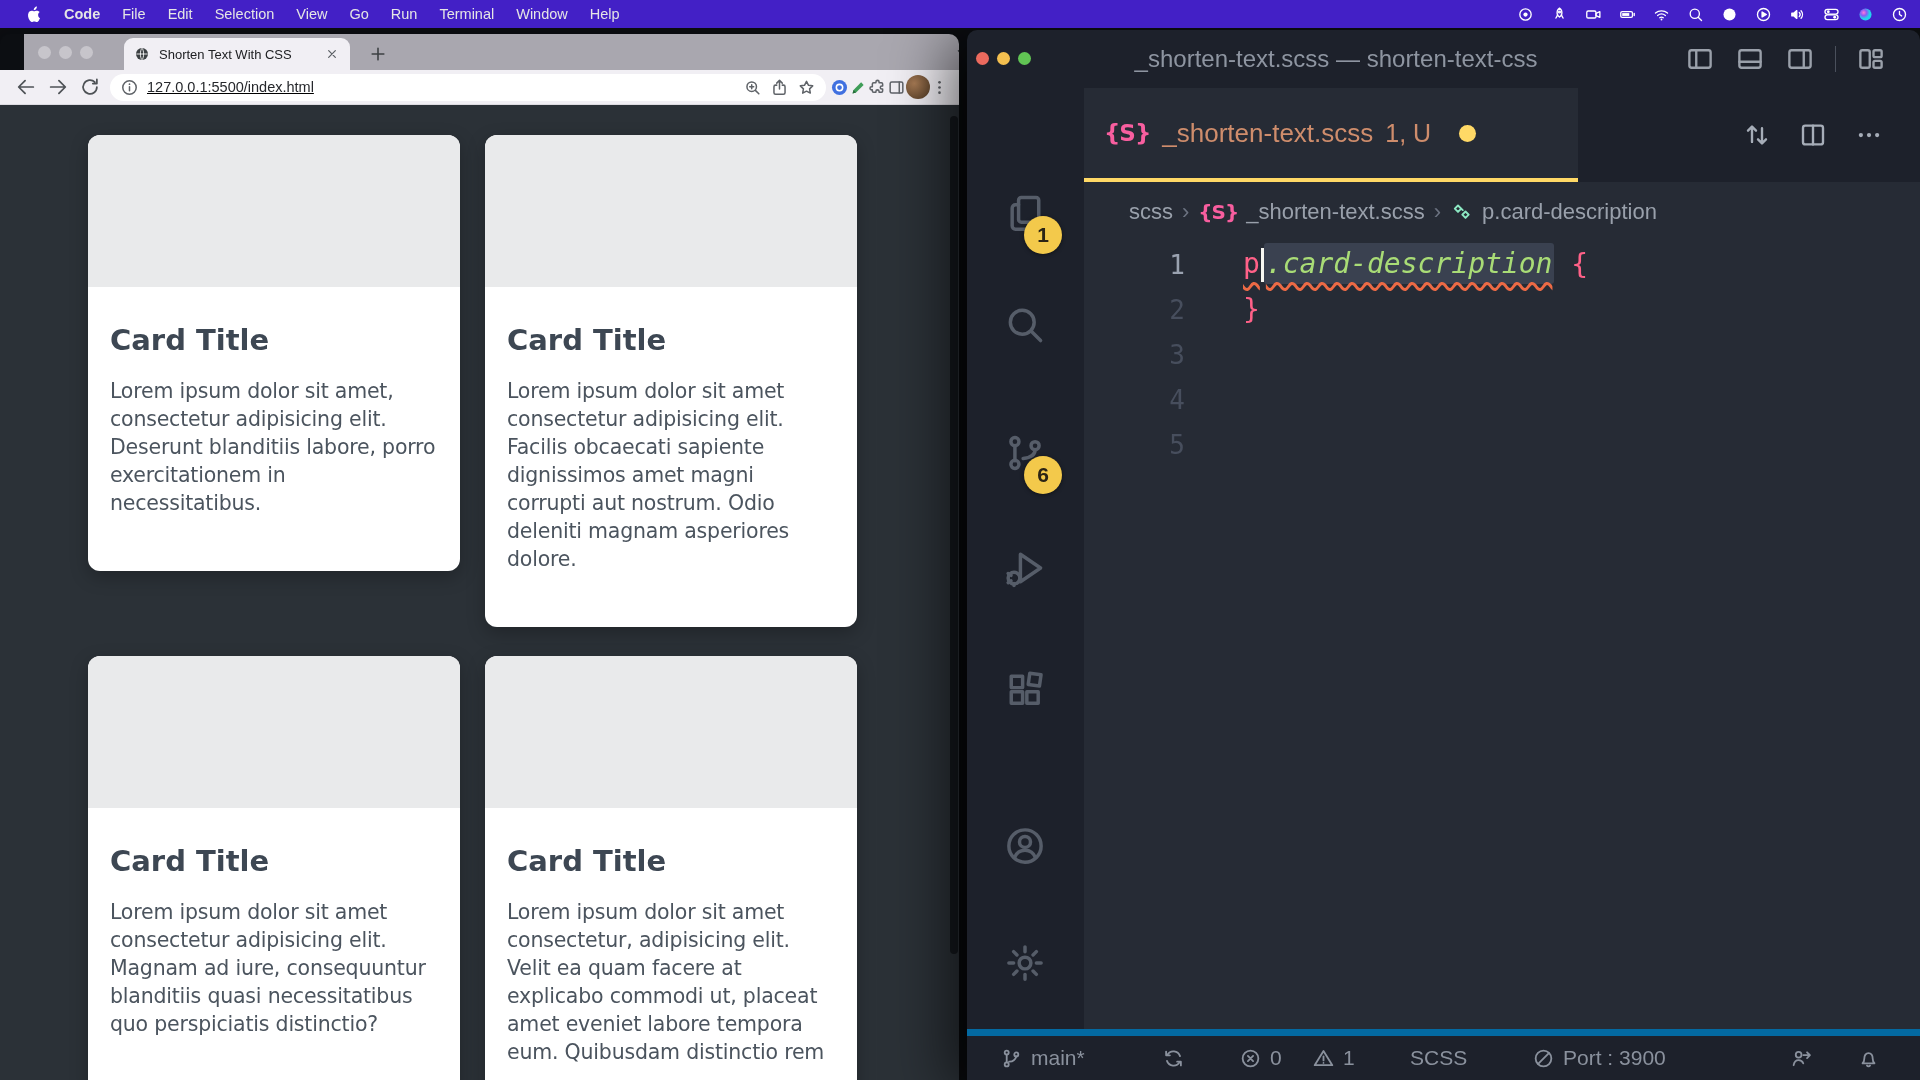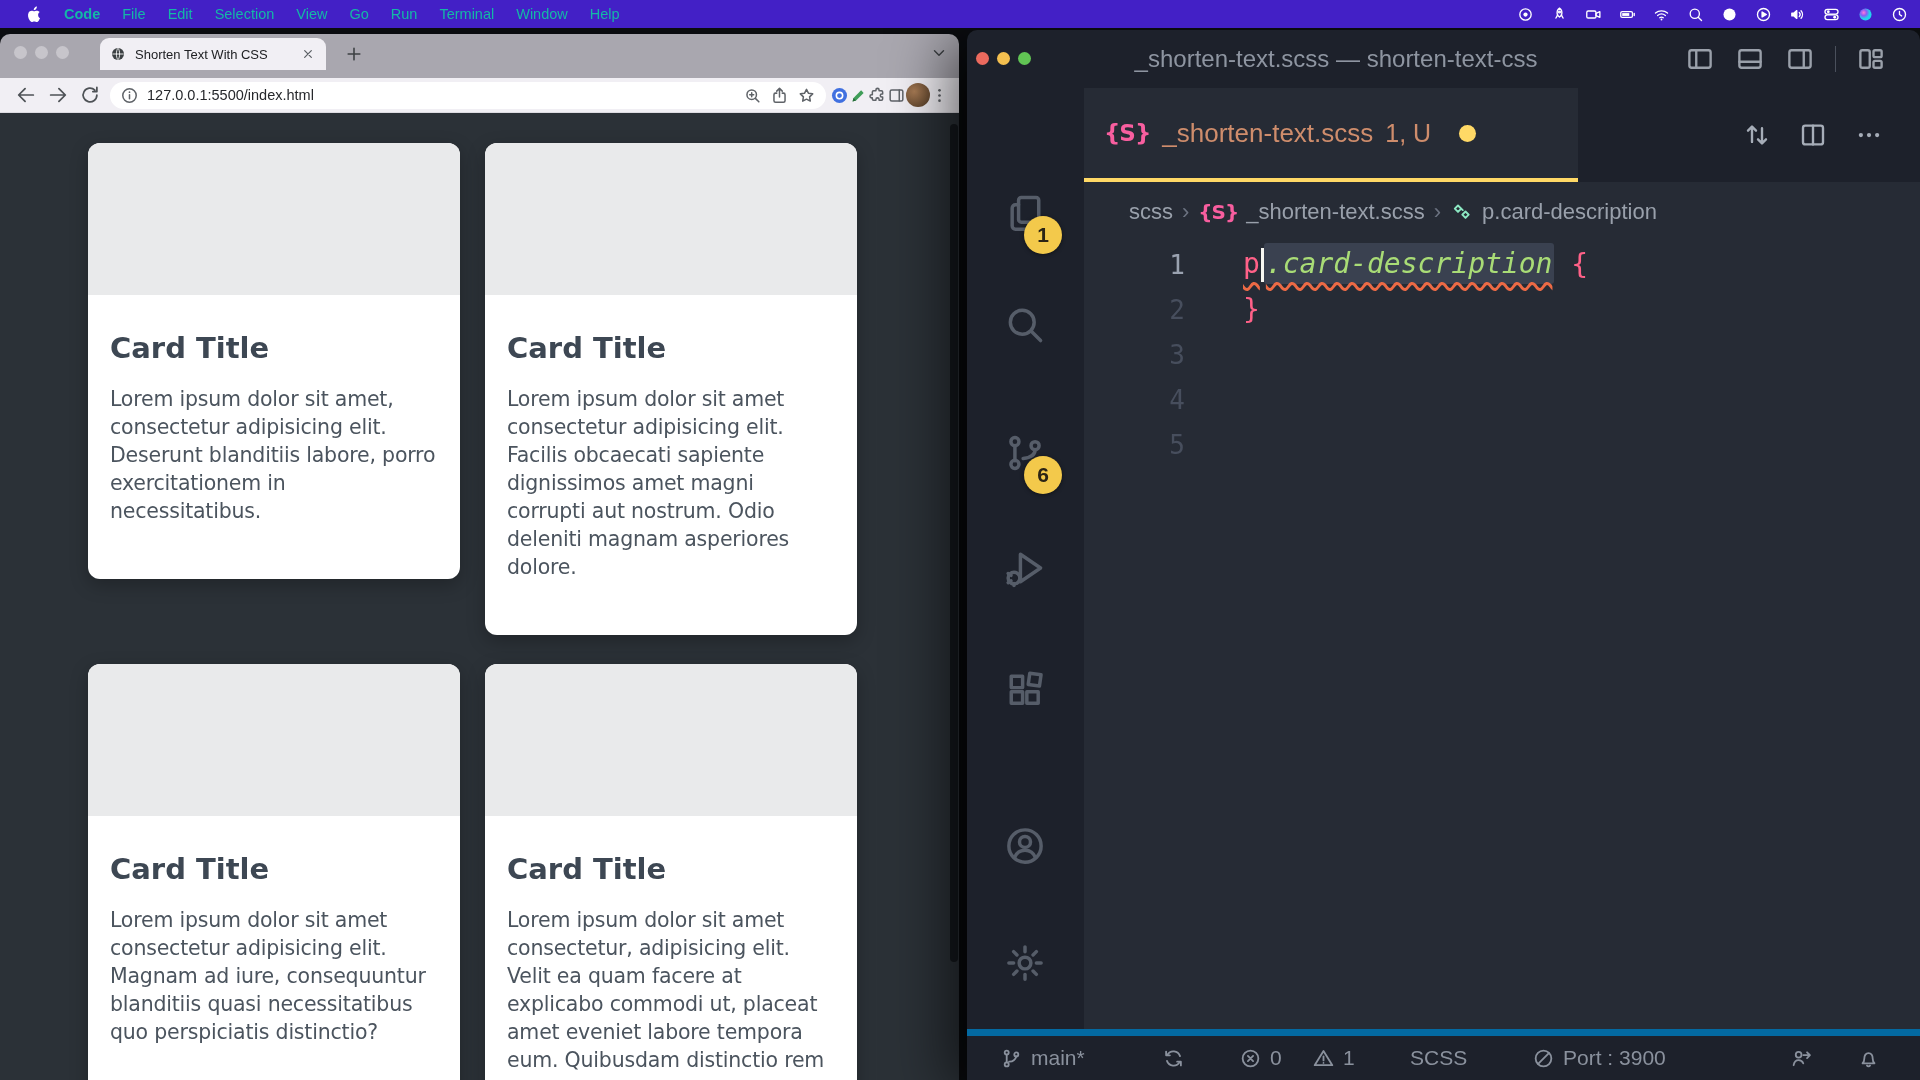--- a/index.html
+++ b/index.html
@@ -2,38 +2,38 @@
 <html><head>
 <meta charset="utf-8">
 <style>
   html,body{margin:0;padding:0;background:#0c0e12;font-family:"Liberation Sans",sans-serif;}
   #stage{position:relative;width:1920px;height:1080px;overflow:hidden;background:#0c0e12;}
 
   
   .menubar{position:absolute;left:0;top:0;width:1920px;height:28px;background:#4320c6;display:flex;align-items:center;color:#fff;z-index:50;}
   .mb-left{display:flex;align-items:center;padding-left:14px;}
   .mb-apple{display:flex;align-items:center;padding:0 12px;}
-  .mb-item{font-size:14.5px;padding:0 11px;color:#14b8a6;white-space:nowrap;}
+  .mb-item{font-size:14.5px;padding:0 11px;color:#e5e5e5;white-space:nowrap;}
   .mb-item.bold{font-weight:700;}
   .mb-right{position:absolute;right:12px;top:0;height:28px;display:flex;align-items:center;gap:17px;}
   .mb-ic{width:17px;height:17px;display:inline-flex;}
   .mb-ic svg{width:17px;height:17px;}
 
   
   .browser{position:absolute;left:0;top:34px;width:959px;height:1046px;border-radius:10px 10px 0 0;overflow:hidden;box-shadow:0 22px 70px rgba(0,0,0,.6);}
-  .tabstrip{position:relative;height:44px;background:#a9a7af;}
+  .tabstrip{position:relative;height:36px;background:#a9a7af;margin-left:24px;}
   .traffic{position:absolute;left:14px;top:12px;display:flex;gap:8px;}
   .tl{width:13px;height:13px;border-radius:50%;background:#c7c5cb;}
   .c-tab{position:absolute;left:100px;top:4px;width:226px;height:32px;background:#f1eff4;border-radius:9px 9px 0 0;display:flex;align-items:center;padding:0 10px;box-sizing:border-box;}
   .c-tab .fav{width:16px;height:16px;margin-right:9px;flex:none;}
   .c-tab .t{font-size:13px;color:#202124;white-space:nowrap;overflow:hidden;flex:1;}
   .c-tab .x{width:16px;height:16px;color:#5f6368;flex:none;}
   .newtab{position:absolute;left:344px;top:10px;width:20px;height:20px;color:#3c4043;}
   .tabchev{position:absolute;left:930px;top:10px;width:18px;height:18px;color:#3c4043;}
-  .c-toolbar{height:35px;background:#f1eff4;display:flex;align-items:center;padding:0 10px;border-bottom:1px solid #dddbe1;box-sizing:border-box;}
+  .c-toolbar{height:35px;background:#f1eff4;display:flex;align-items:center;padding:0 10px;border-bottom:1px solid #dddbe1;box-sizing:border-box;text-decoration:underline;}
   .nav-ic{width:22px;height:22px;color:#4e5256;flex:none;padding:0 5px;}
   .nav-ic svg{width:22px;height:22px;}
   .omni{flex:1;height:27px;background:#fff;border-radius:14px;display:flex;align-items:center;padding:0 10px;gap:8px;margin:0 4px;min-width:0;}
   .omni .url{font-size:14.5px;color:#26282c;flex:1;white-space:nowrap;overflow:hidden;}
   .sm-ic{width:19px;height:19px;color:#5f6368;flex:none;}
   .sm-ic svg{width:19px;height:19px;}
   .avatar{width:24px;height:24px;border-radius:50%;background:radial-gradient(circle at 35% 35%,#a97c55,#6b4e33 70%,#503a26);flex:none;}
   .page{position:relative;height:975px;background:#2b3137;overflow:hidden;}
   .cards{display:grid;grid-template-columns:372px 372px;column-gap:25px;row-gap:29px;padding:30px 0 0 88px;align-items:start;}
   .card{background:#fff;border-radius:12px;overflow:hidden;box-shadow:0 6px 18px rgba(0,0,0,.25);}

